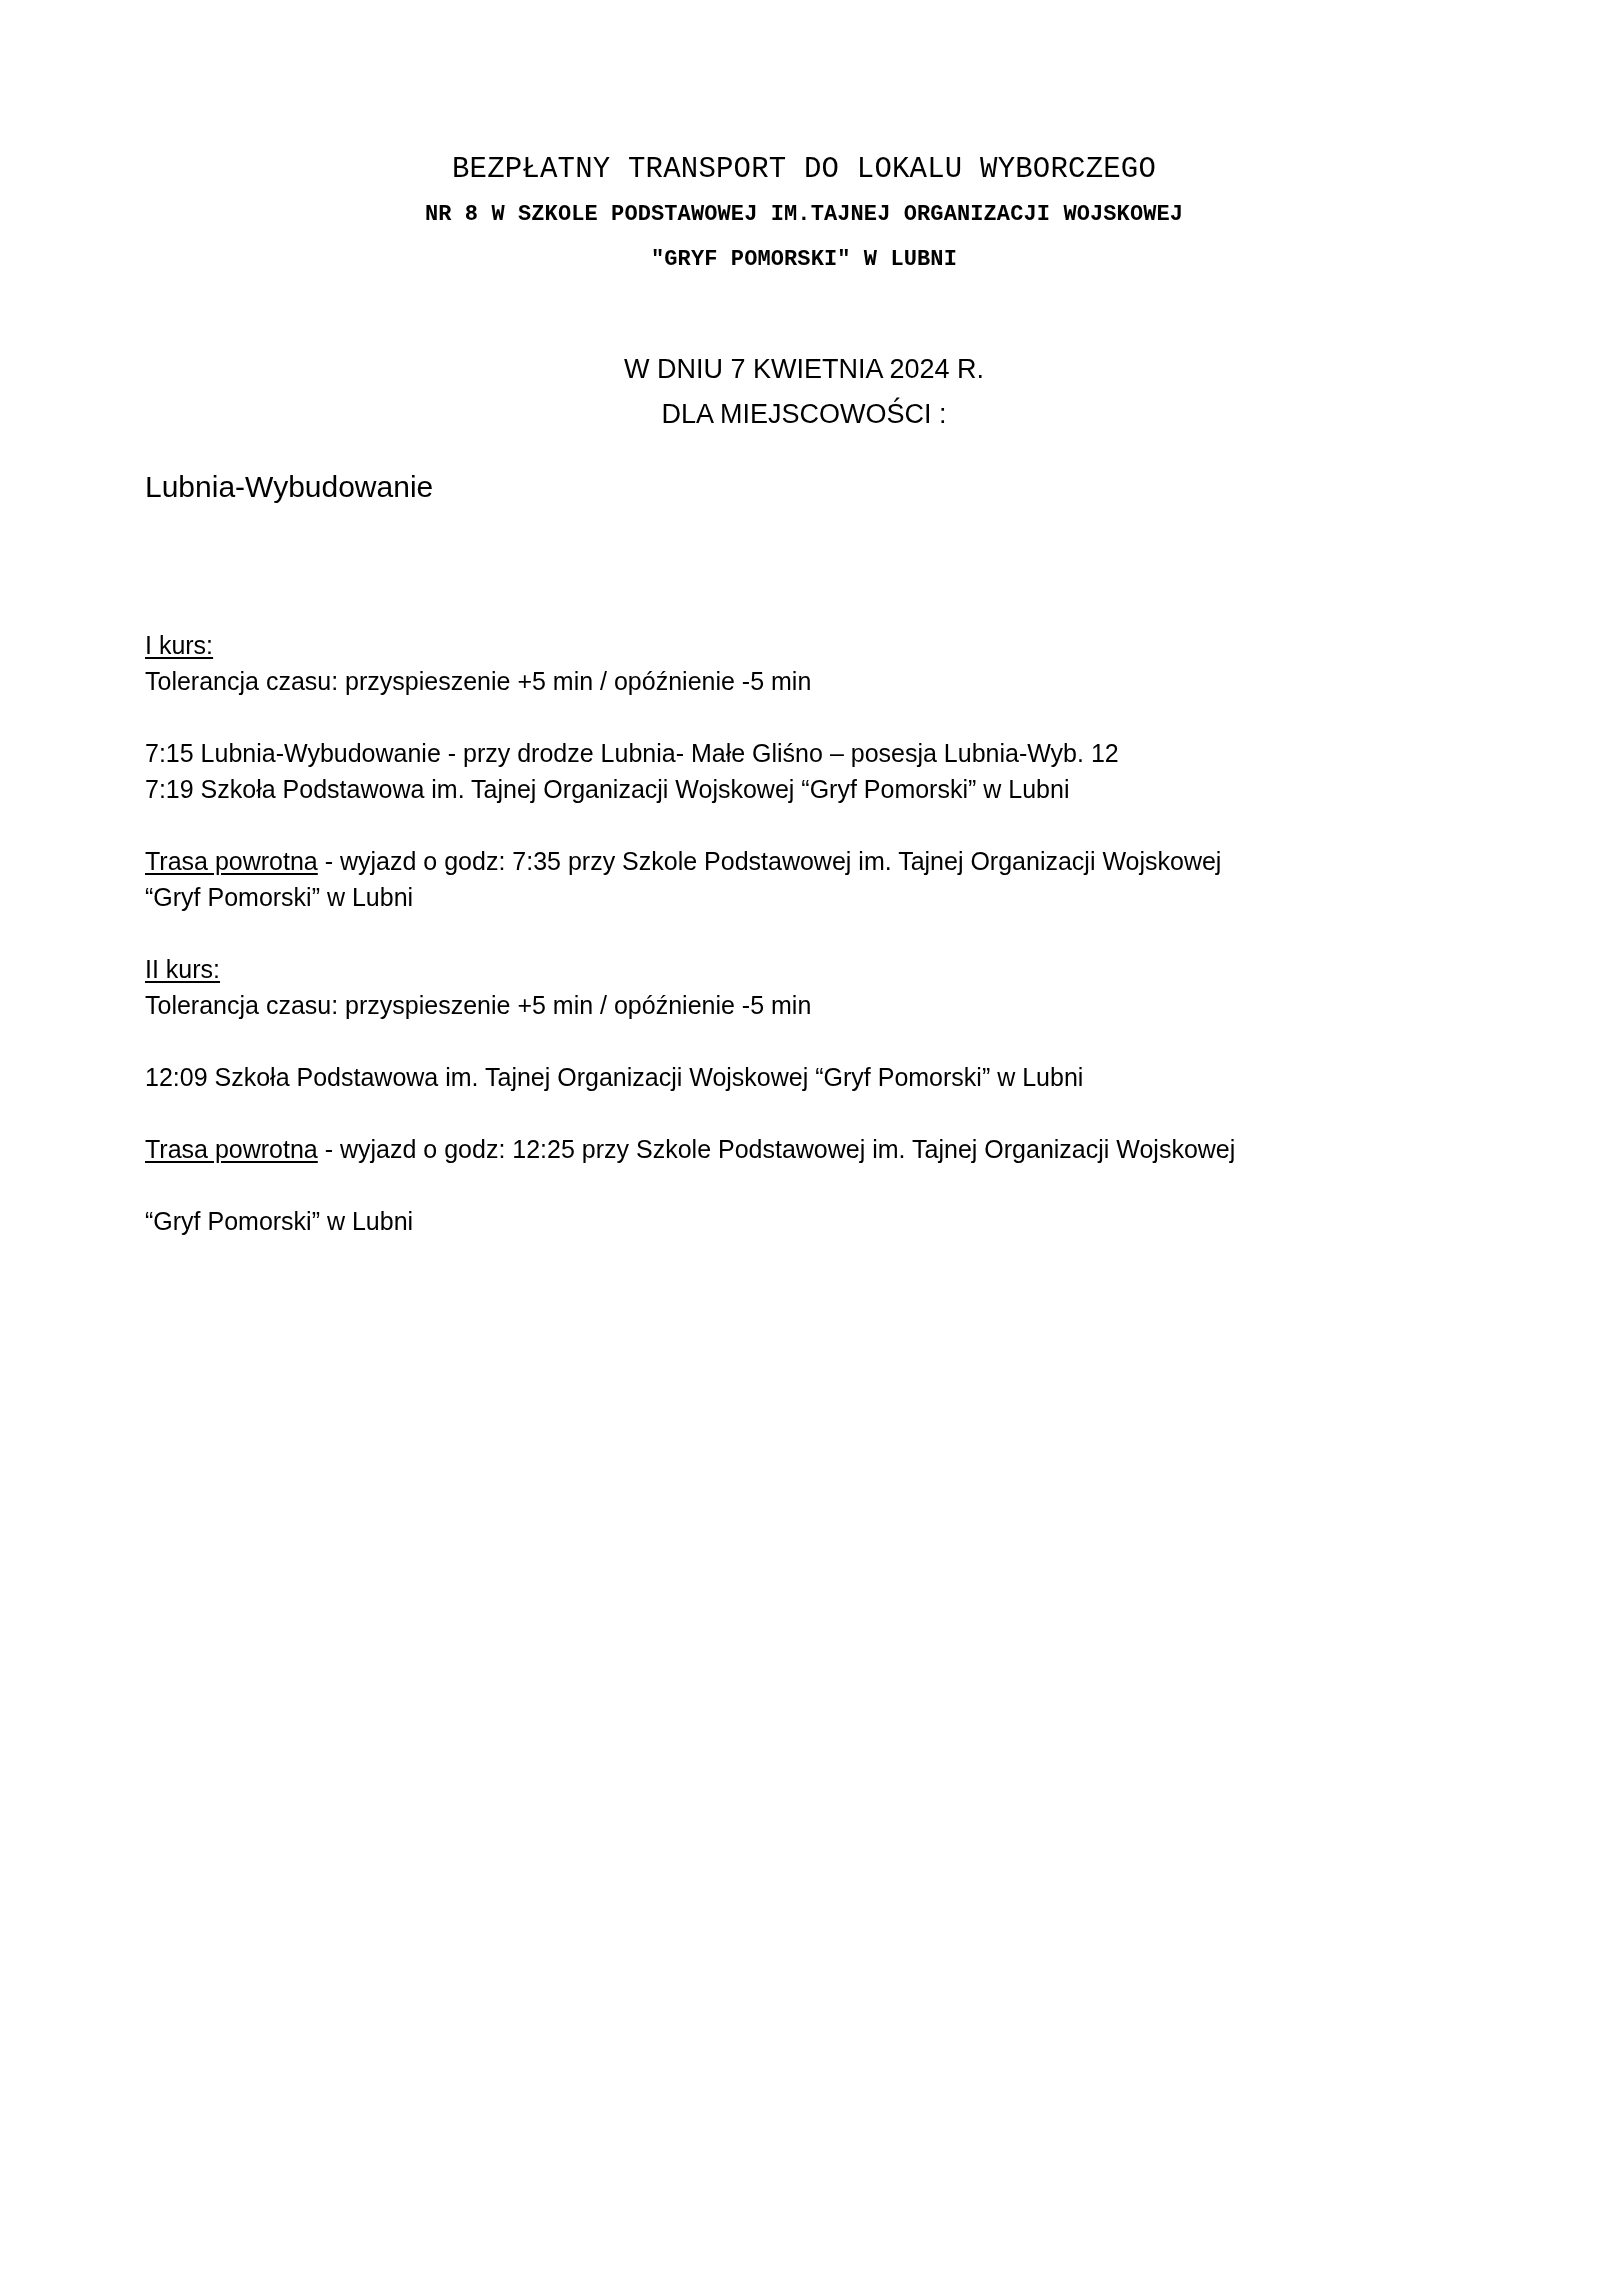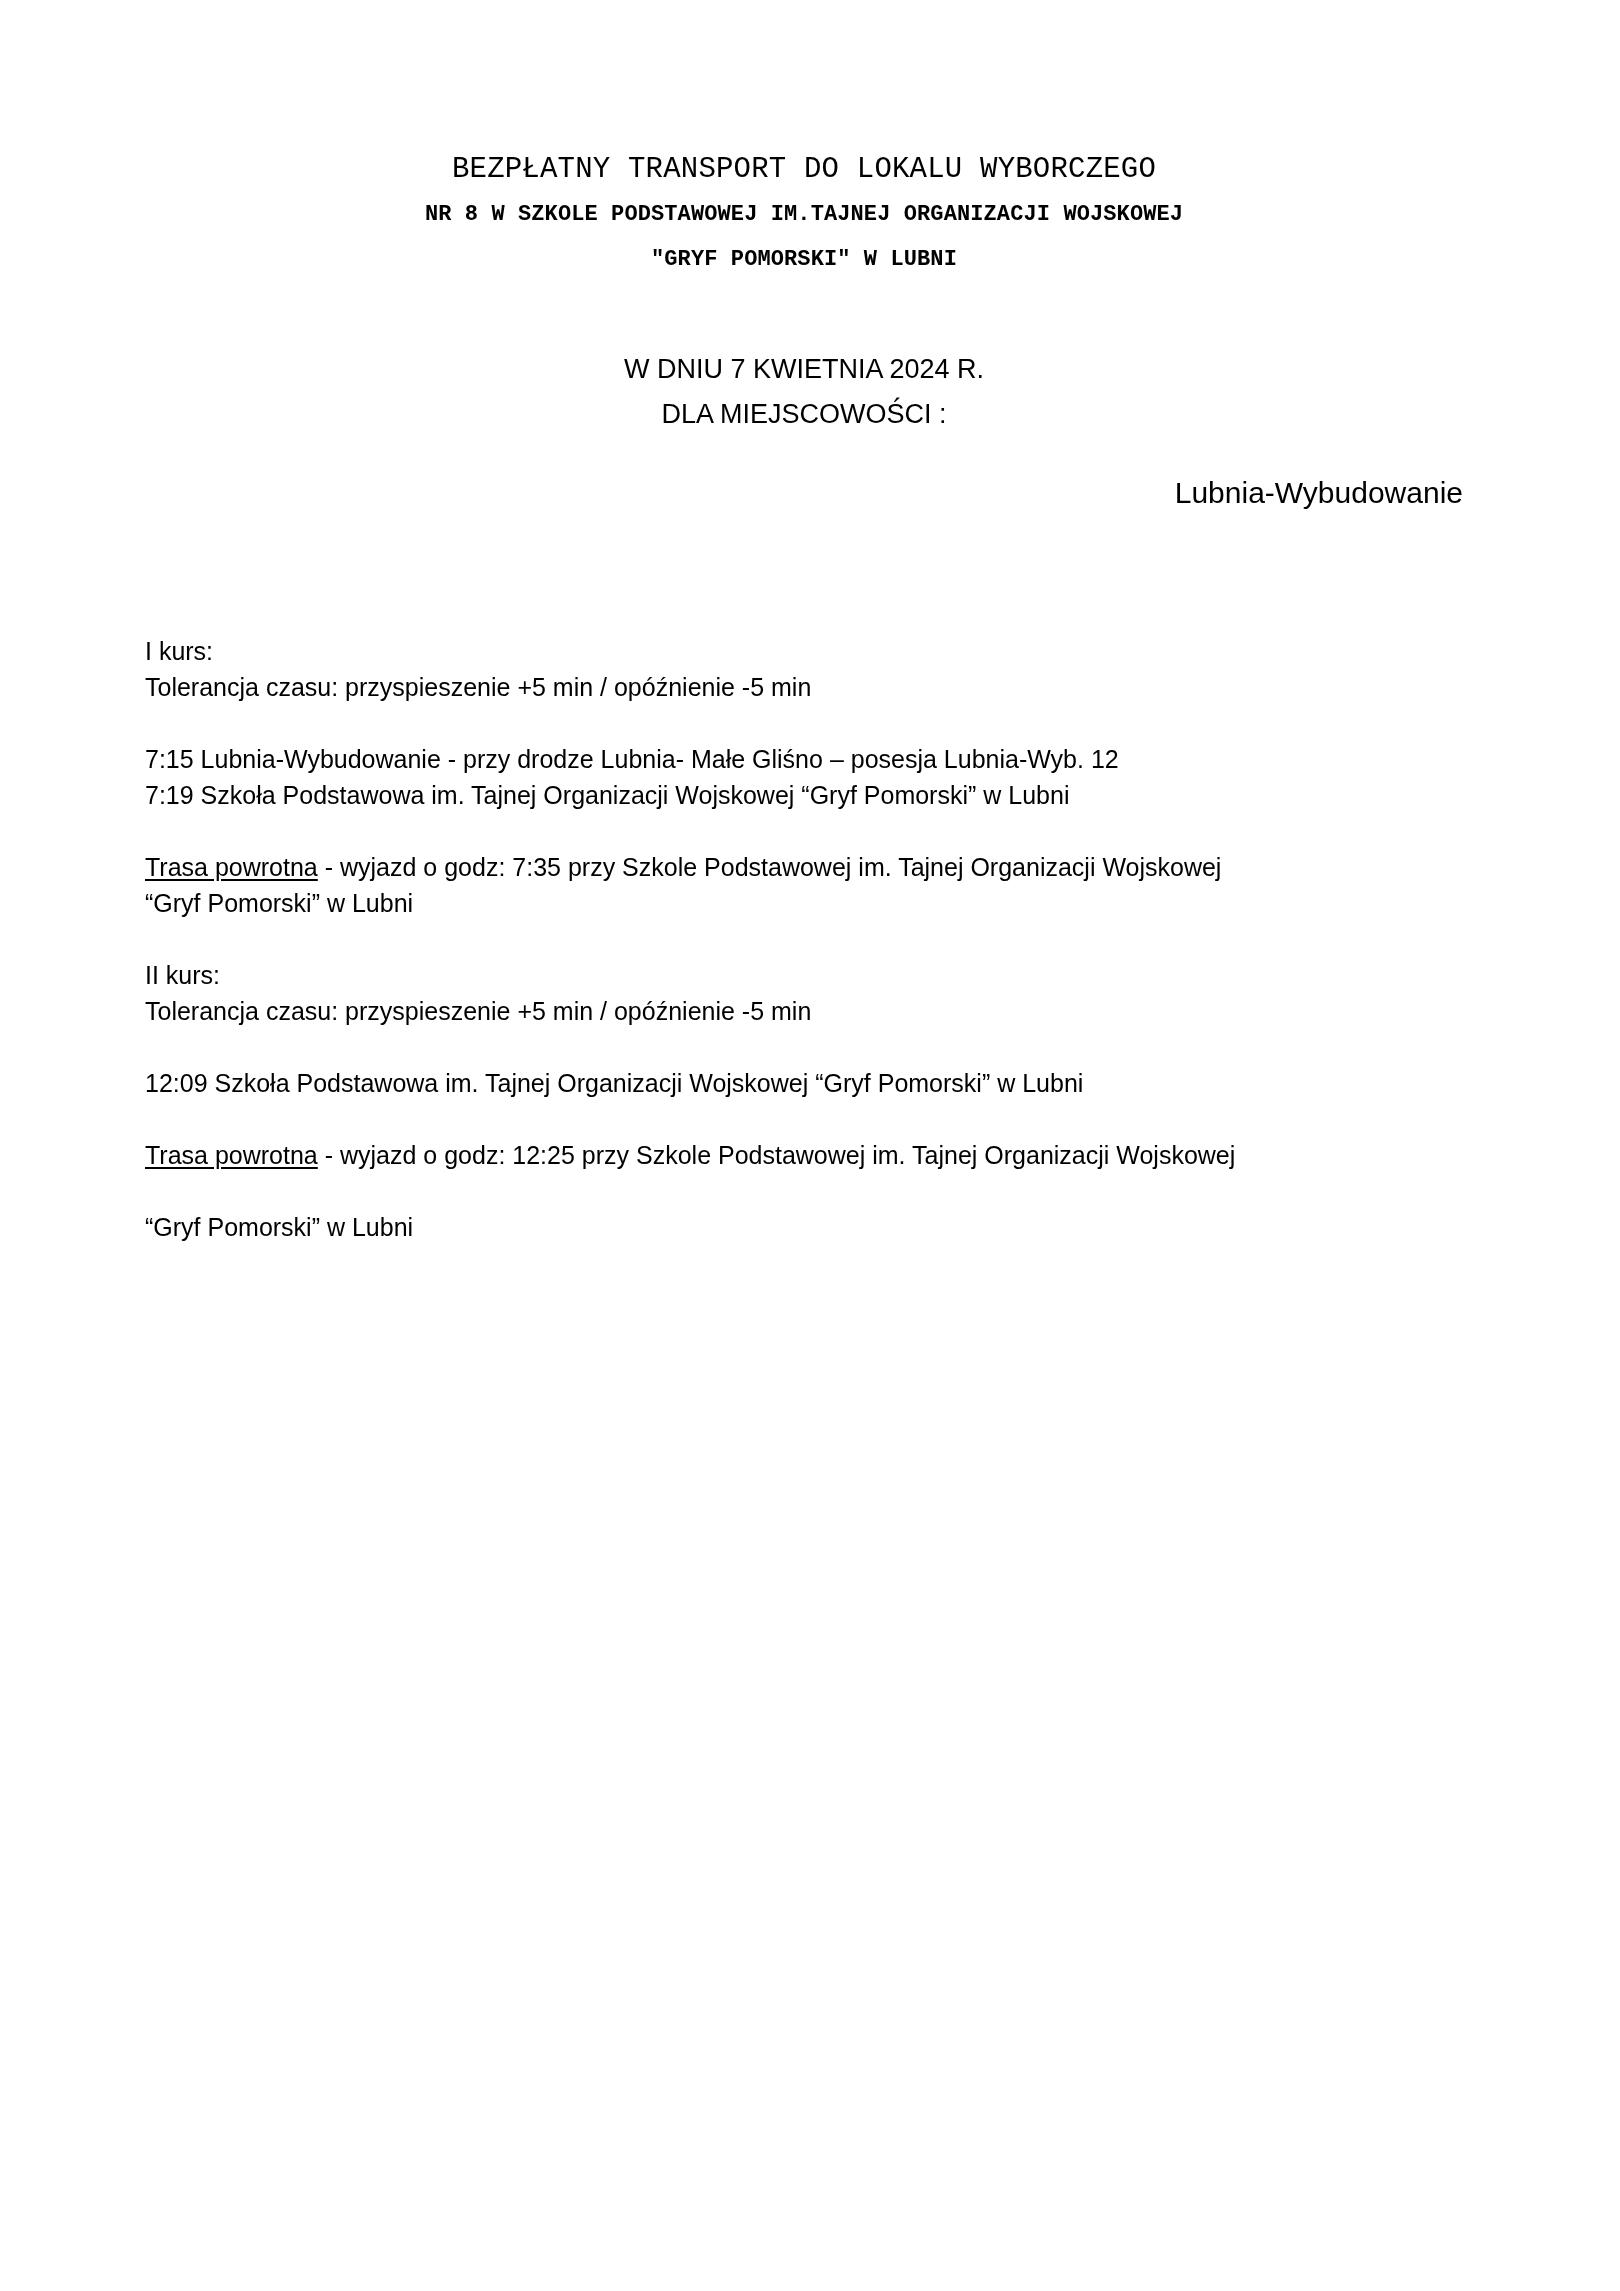--- a/index.html
+++ b/index.html
@@ -42,29 +42,29 @@
   .spacer-lg { height: 65px; }
   .date-line,
   .for-line {
     font-size: 27px;
     line-height: 45px;
     text-align: center;
   }
   .locality {
     font-size: 30px;
     line-height: 45px;
-    text-align: right;
-    margin-top: 6px;
+    text-align: left;
   }
   .body-block {
     margin-top: 118px;
     font-size: 25px;
     line-height: 36px;
   }
   .course-head {
+    text-decoration: underline;
     text-underline-offset: 2.9px;
   }
   .para {
     margin: 0;
   }
   .gap-line {
     height: 36px;
   }
   .u {
     text-decoration: underline;

